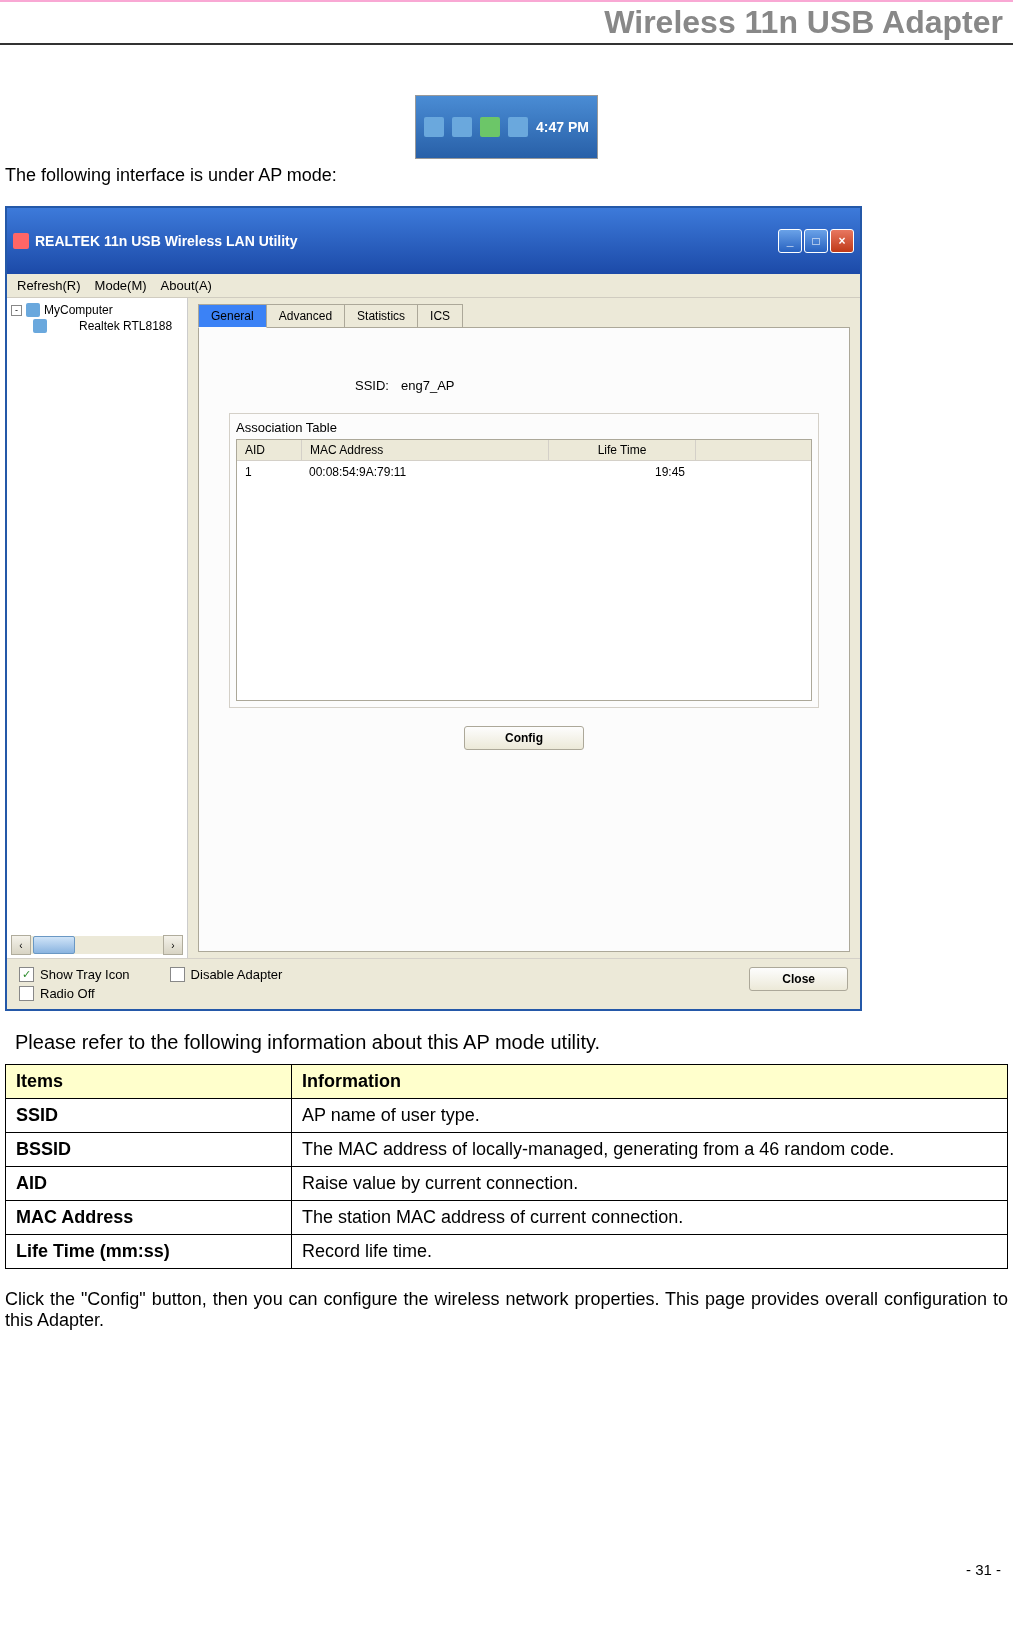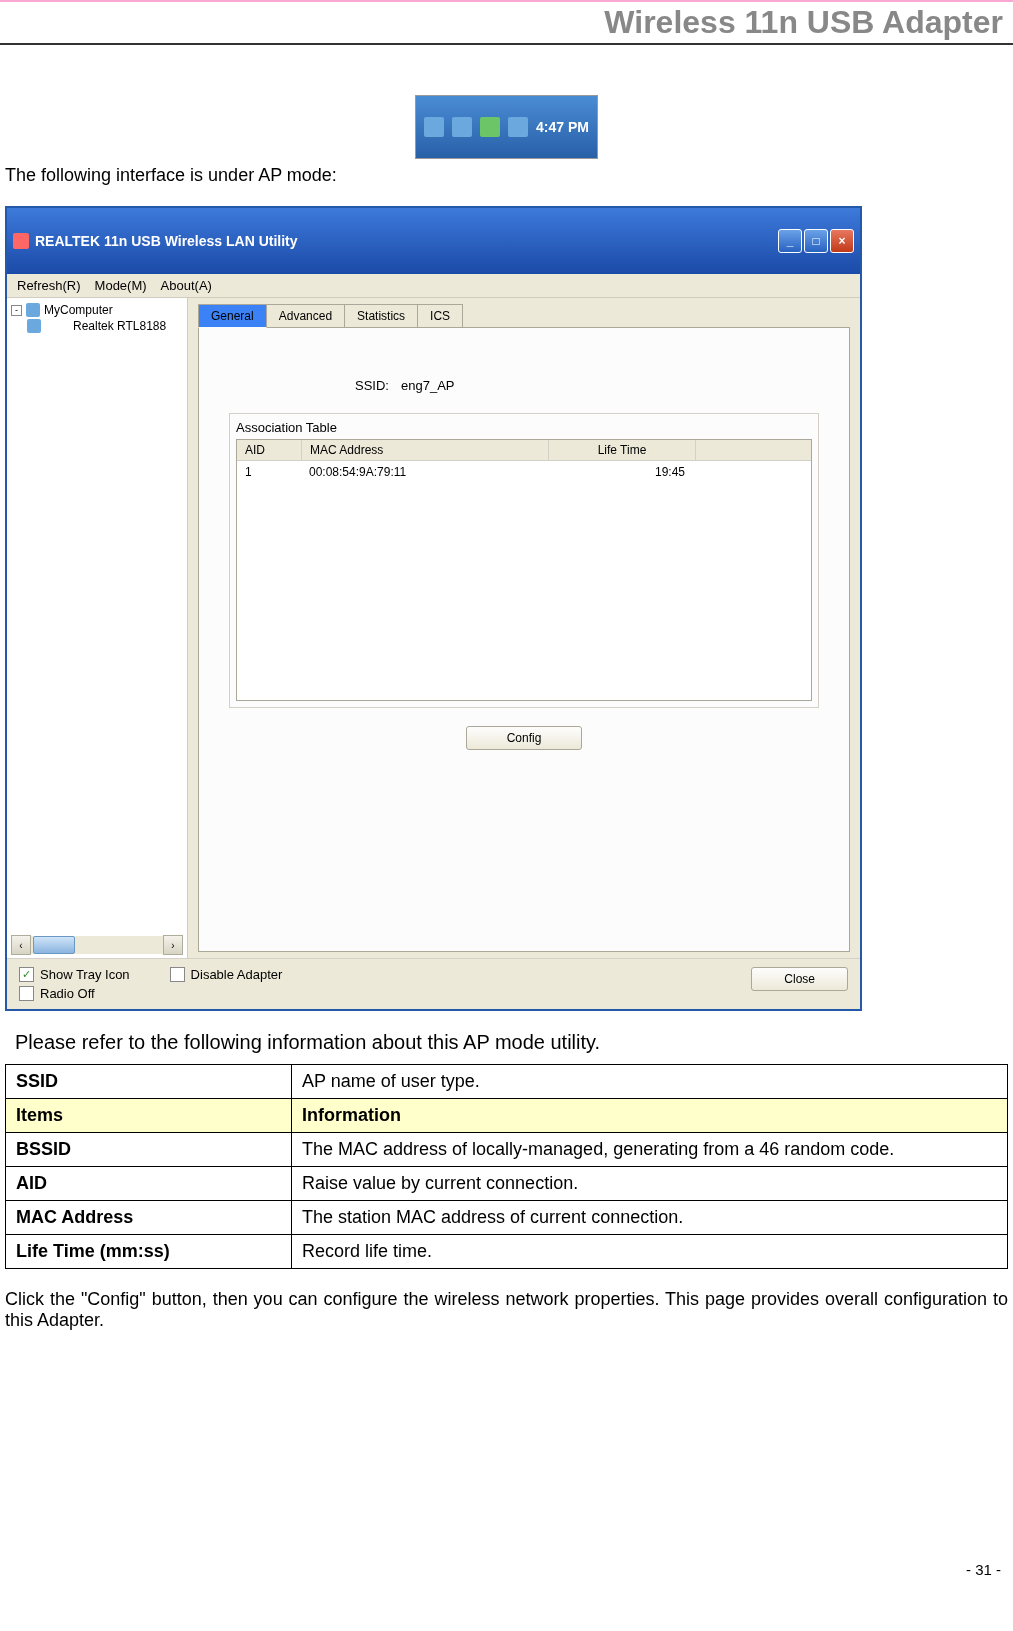--- a/index.html
+++ b/index.html
@@ -141,21 +141,21 @@
       font-size: 9px;
       line-height: 1;
     }
     .tree-icon {
       width: 14px;
       height: 14px;
       background: #6aa8dd;
       border-radius: 2px;
     }
     .tree-child {
-      margin-left: 16px;
+      margin-left: 22px;
       gap: 32px;
     }
     .tree-scrollbar {
       display: flex;
       align-items: center;
       height: 18px;
       background: #ece9d8;
     }
     .scroll-btn {
       width: 18px;
@@ -255,20 +255,21 @@
     .config-btn-row {
       text-align: center;
       margin-top: 18px;
     }
     .xp-btn {
       background: linear-gradient(to bottom, #fdfdfd, #ece9d8);
       border: 1px solid #aca899;
       border-radius: 3px;
       padding: 4px 40px;
       font-size: 12px;
+      font-weight: bold;
     }
     .bottom-bar {
       display: flex;
       justify-content: space-between;
       align-items: flex-start;
       padding: 8px 12px;
       border-top: 1px solid #d4d0c8;
       background: #ece9d8;
     }
     .checks {
@@ -447,26 +448,26 @@
     </div>
     <button class="xp-btn close-btn">Close</button>
   </div>
 </div>
 
 <p class="info-text">Please refer to the following information about this AP mode utility.</p>
 
 <table class="info-table">
   <tbody>
       <tr>
+    <th>Items</th>
+    <th>Information</th>
+  </tr>
+  <tr>
     <td class="item-col">SSID</td>
     <td>AP name of user type.</td>
-  </tr>
-  <tr>
-    <th>Items</th>
-    <th>Information</th>
   </tr>
   <tr>
     <td class="item-col">BSSID</td>
     <td>The MAC address of locally-managed, generating from a 46 random code.</td>
   </tr>
   <tr>
     <td class="item-col">AID</td>
     <td>Raise value by current connection.</td>
   </tr>
   <tr>

